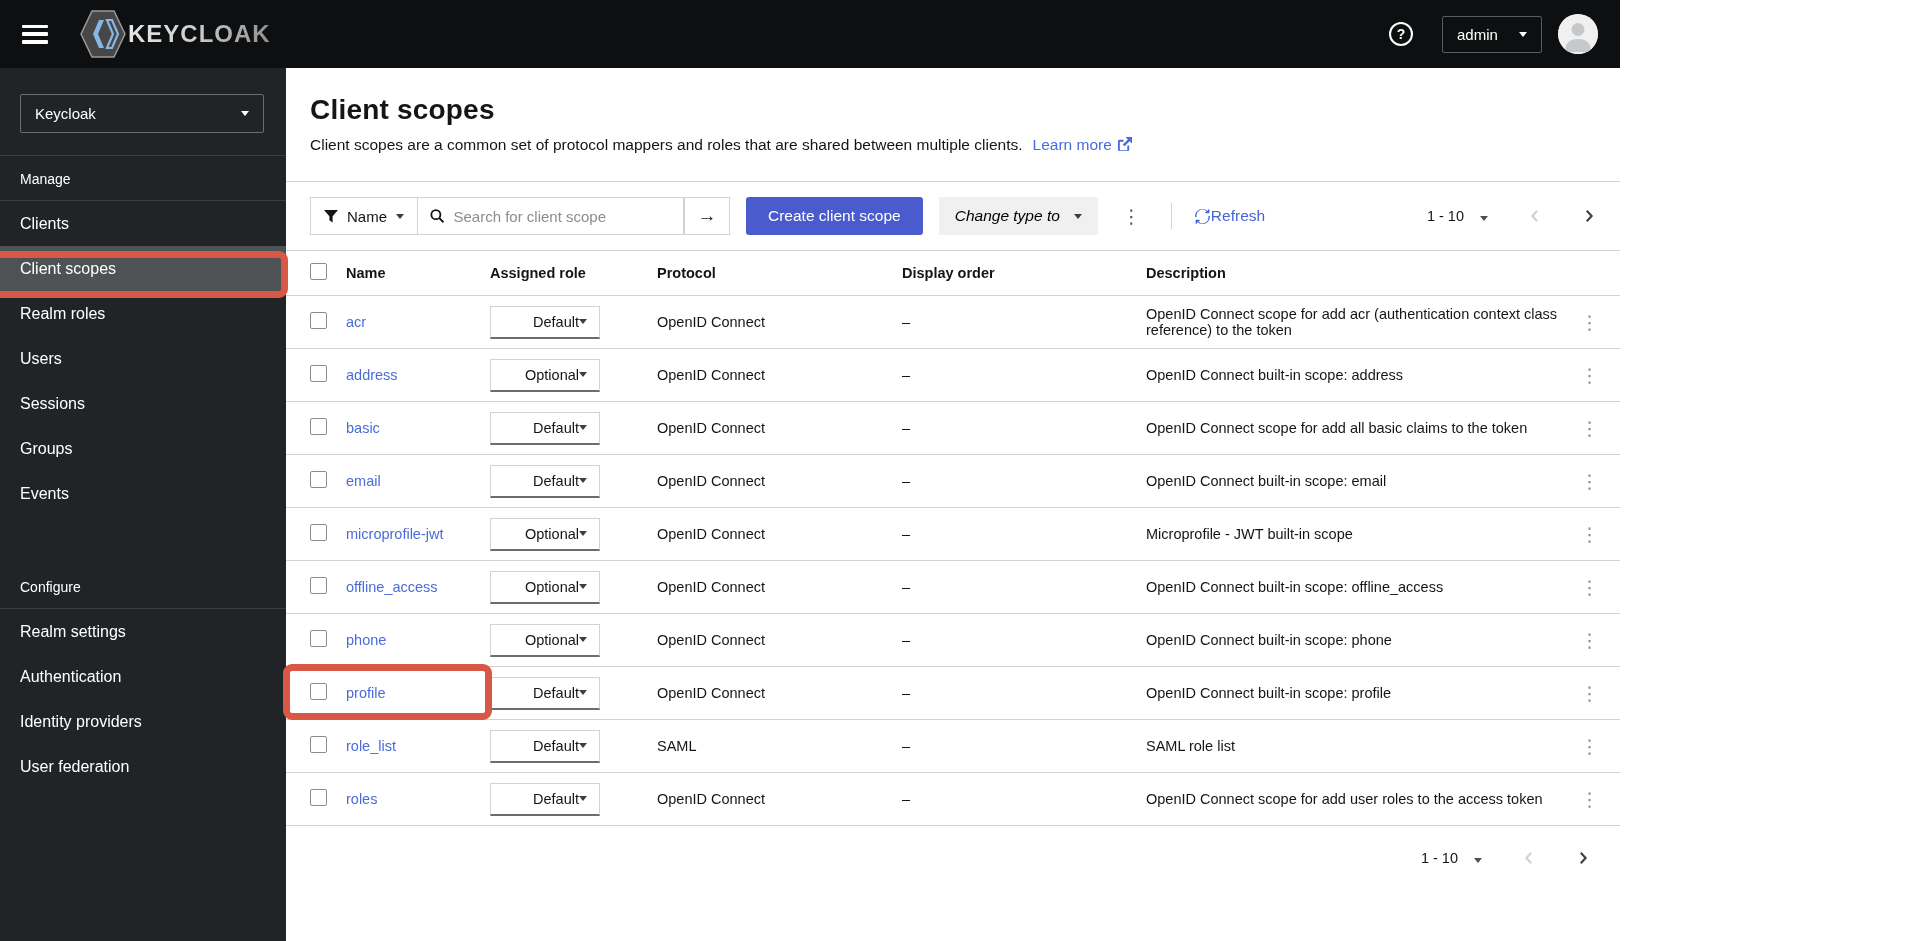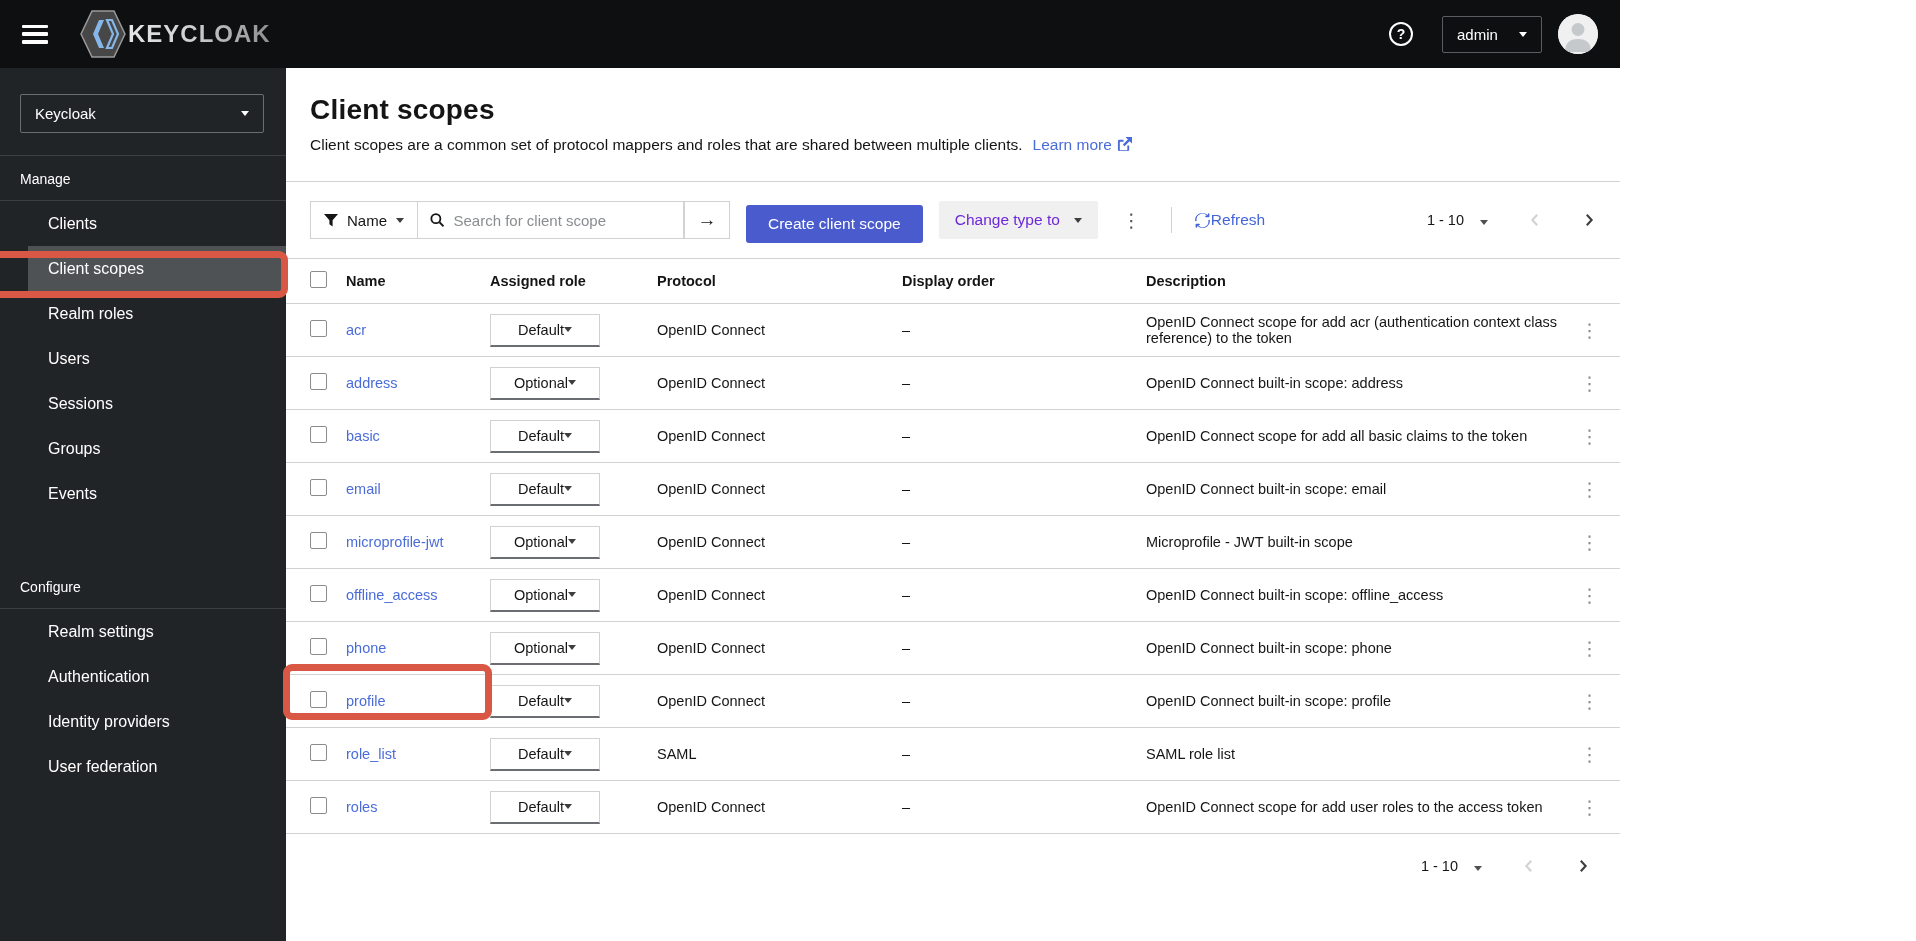--- a/index.html
+++ b/index.html
@@ -27,21 +27,21 @@
 
   
   .body-wrap { display:flex; height:873px; }
 
   
   .sidebar { width:286px; background:#212427; color:#fff; flex-shrink:0; display:flex; flex-direction:column; }
   .realm-selector { margin:26px 22px 22px 20px; border:1px solid #6a6e73; border-radius:2px; height:39px; display:flex; align-items:center; justify-content:space-between; padding:0 14px; cursor:pointer; }
   .realm-selector span { font-size:15px; color:#fff; }
   .side-divider { height:1px; background:#3c3f42; }
   .nav-section-label { font-size:14px; color:#fff; padding:15px 20px 13px 20px; }
-  .nav-list { list-style:none;padding-left:28px; }
+  .nav-list { list-style:none; }
   .nav-item { font-size:16px; color:#fff; padding:11px 20px; cursor:pointer; line-height:23px; }
   .nav-item.selected { background:#4f5255; }
   .configure-block { margin-top:48px; }
 
   
   .main { flex:1; background:#fff; display:flex; flex-direction:column; }
   .page-header { padding:26px 24px 0 24px; height:113px; }
   .page-title { font-size:28px; font-weight:600; color:#151515; letter-spacing:0.2px; }
   .page-desc { margin-top:10px; font-size:15.5px; color:#151515; }
   .learn-more { color:#4a6cd9; text-decoration:none; margin-left:10px; font-size:15.5px; cursor:pointer; }
@@ -49,39 +49,39 @@
   .header-divider { height:1px; background:#d2d2d2; }
 
   
   .toolbar { display:flex; align-items:center; padding:15px 24px; gap:16px; }
   .filter-group { display:flex; align-items:stretch; height:38px; }
   .filter-toggle { display:flex; align-items:center; gap:9px; border:1px solid #d2d2d2; background:#fff; padding:0 13px; cursor:pointer; font-size:15px; color:#151515; }
   .search-box { display:flex; align-items:center; border:1px solid #d2d2d2; border-left:none; background:#fff; padding:0 12px; width:266px; }
   .search-box input { border:none; outline:none; font-size:15px; color:#151515; width:100%; margin-left:9px; font-family:inherit; }
   .search-box input::placeholder { color:#8a8d90; }
   .search-go { width:46px; border:1px solid #d2d2d2; border-left:1px solid #d2d2d2; background:#fff; font-size:19px; color:#151515; cursor:pointer; }
-  .btn-primary { height:38px; background:#4a5bce; color:#fff; border:none; border-radius:3px; padding:0 22px; font-size:15.5px; cursor:pointer; font-family:inherit;margin-top:8px; }
-  .change-type { height:38px; background:#f0f0f0; border:none; border-radius:2px; display:flex; align-items:center; gap:14px; padding:0 16px; font-size:15.5px; color:#6d28d9; cursor:pointer; font-family:inherit; }
+  .btn-primary { height:38px; background:#4a5bce; color:#fff; border:none; border-radius:3px; padding:0 22px; font-size:15.5px; cursor:pointer; font-family:inherit; }
+  .change-type { height:38px; background:#f0f0f0; border:none; border-radius:2px; display:flex; align-items:center; gap:14px; padding:0 16px; font-size:15.5px; color:#000000; cursor:pointer; font-family:inherit;font-style:italic; }
   .kebab { background:none; border:none; font-size:19px; line-height:1; color:#4d5154; cursor:pointer; padding:4px 8px; letter-spacing:0; }
   .toolbar-vdivider { width:1px; height:26px; background:#d2d2d2; margin:0 6px; }
   .refresh-link { display:flex; align-items:center; color:#4465d8; font-size:15.5px; text-decoration:none; cursor:pointer; }
   .toolbar-spacer { flex:1; }
   .pagination { display:flex; align-items:center; gap:0; }
   .pag-range { font-size:14.5px; color:#151515; }
   .pag-caret-btn { background:none; border:none; cursor:pointer; margin-left:16px; color:#4d5154; }
   .pag-nav { background:none; border:none; cursor:pointer; margin-left:40px; display:flex; }
   .pag-nav.disabled { cursor:default; }
 
   
   .table { border-top:1px solid #d2d2d2; }
   .t-row { display:grid; grid-template-columns:36px 144px 167px 245px 244px 1fr 48px; align-items:center; padding-left:24px; border-bottom:1px solid #d2d2d2; height:53px; }
   .t-head { height:45px; font-weight:700; font-size:14.5px; }
   .checkbox { width:17px; height:17px; border:1px solid #8a8d90; border-radius:2px; background:#fff; cursor:pointer; display:inline-block; }
   .scope-link { color:#4a6cd9; font-size:14.5px; text-decoration:none; cursor:pointer; }
-  .type-select { width:110px; height:33px; background:#fff; border:1px solid #d2d2d2; border-bottom:2px solid #6a6e73; display:flex; align-items:center; justify-content:center; padding:0 12px; font-size:14.5px; cursor:pointer; }
+  .type-select { width:110px; height:33px; background:#fff; border:1px solid #d2d2d2; border-bottom:2px solid #6a6e73; display:flex; align-items:center; justify-content:flex-end; padding:0 12px; font-size:14.5px; cursor:pointer; }
   .cell-text { font-size:14.5px; color:#151515; }
   .row-kebab { color:#87898c; }
   .t-row .kebab-cell { text-align:right; padding-right:14px; }
 
   
   .footer-pagination { display:flex; justify-content:flex-end; align-items:center; padding:24px 30px 0 0; }
 
   
   .annotation { position:absolute; border:7px solid #d95745; border-radius:9px; pointer-events:none; z-index:50; }
   .ann-sidebar { left:-9px; top:251px; width:297px; height:47px; }

